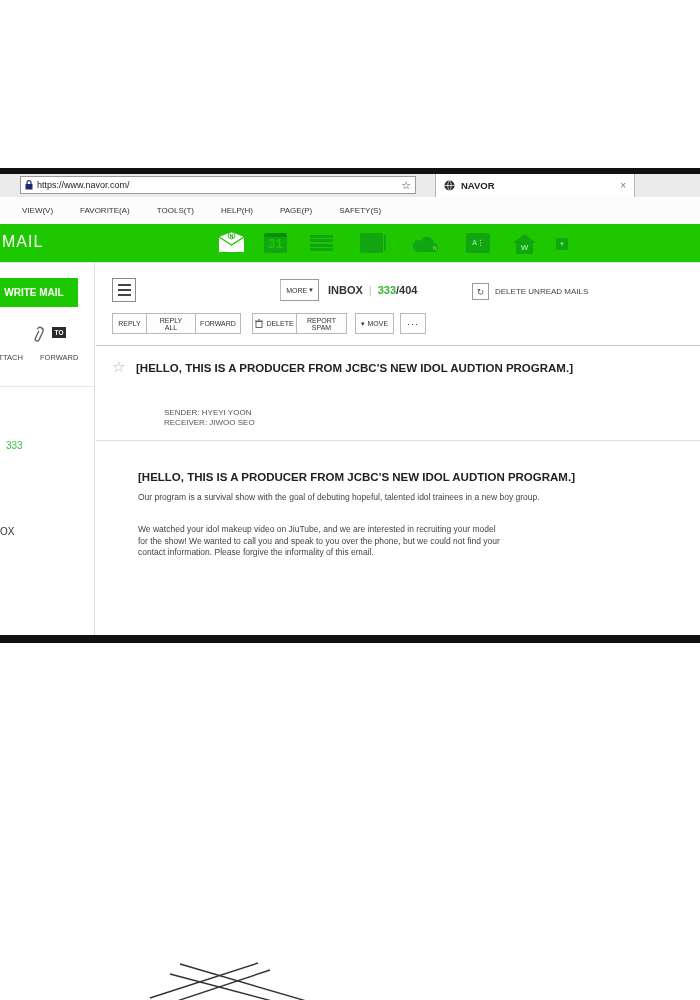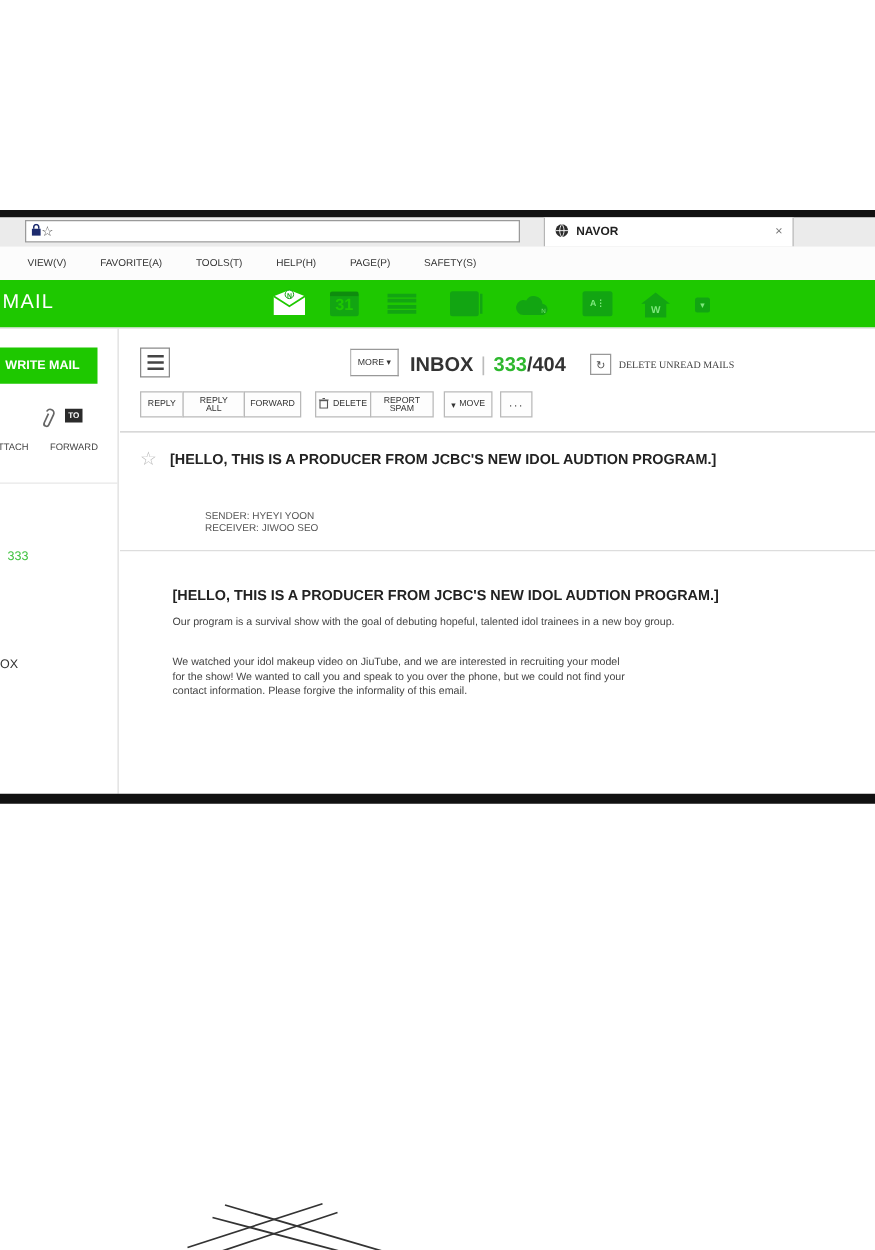--- a/index.html
+++ b/index.html
@@ -54,27 +54,27 @@
   
   #hamburger{top:278px;left:112px;width:24px;height:24px;background:#fff;border:1px solid #8a8a8a;
              display:flex;flex-direction:column;justify-content:center;gap:3px;align-items:center;box-sizing:border-box;}
   #hamburger div{width:13px;height:2px;background:#444;}
   #search-box{top:279px;left:141px;width:140px;height:22px;border:1px solid #999;background:#fff;
               display:flex;align-items:center;box-sizing:border-box;}
   #search-input{border:none;outline:none;flex:1;font-size:7.5px;color:#333;padding:0 0 0 6px;min-width:0;
                 font-family:"Liberation Sans",sans-serif;background:transparent;}
   #more-btn{top:279px;left:280px;width:39px;height:22px;border:1px solid #999;border-left:1px solid #bbb;
             background:#fff;font-size:7px;color:#333;display:flex;align-items:center;justify-content:center;gap:2px;box-sizing:border-box;}
-  #inbox-status{top:284px;left:328px;font-size:16px;font-weight:bold;color:#333;display:flex;gap:6px;align-items:center;}
+  #inbox-status{top:284px;left:328px;font-size:11px;font-weight:bold;color:#333;display:flex;gap:6px;align-items:center;}
   #inbox-sep{color:#bbb;font-weight:normal;}
   #inbox-count{color:#2eb82e;}
   #delete-unread{top:283px;left:472px;display:flex;align-items:center;gap:6px;}
   #refresh-box{width:15px;height:15px;border:1px solid #999;display:flex;align-items:center;justify-content:center;
                font-size:9px;color:#555;}
-  #delete-unread-label{font-size:8px;color:#444;font-family:Liberation Serif, serif;}
+  #delete-unread-label{font-size:8px;color:#444;}
 
   
   .btn{position:absolute;top:313px;height:21px;background:#fdfdfd;border:1px solid #b9b9b9;
        font-size:7px;color:#333;display:flex;align-items:center;justify-content:center;box-sizing:border-box;gap:3px;}
   #btn-reply{left:112px;width:35px;}
   #btn-replyall{left:146px;width:50px;}
   #btn-forward{left:195px;width:46px;}
   #btn-delete{left:252px;width:45px;}
   #btn-spam{left:296px;width:51px;}
   #btn-move{left:355px;width:39px;}
@@ -99,20 +99,21 @@
 
   <div class="abs" id="top-border"></div>
   <div class="abs" id="addr-row"></div>
   <div class="abs" id="addr-field">
     <span>
       <svg width="8" height="10" viewBox="0 0 8 10">
           <rect x="0.5" y="4" width="7" height="5.5" fill="#1d2b6e"></rect>
           <path d="M2 4 V2.6 a2 2 0 0 1 4 0 V4" fill="none" stroke="#1d2b6e" stroke-width="1.2"></path>
         </svg>
     </span>
+    <span id="addr-url">https://www.navor.com/</span>
     <span id="addr-star">☆</span>
   </div>
   <div class="abs" id="menu-row">
     <span class="menu-item">VIEW(V)</span>
     <span class="menu-item">FAVORITE(A)</span>
     <span class="menu-item">TOOLS(T)</span>
     <span class="menu-item">HELP(H)</span>
     <span class="menu-item">PAGE(P)</span>
     <span class="menu-item">SAFETY(S)</span>
   </div>

